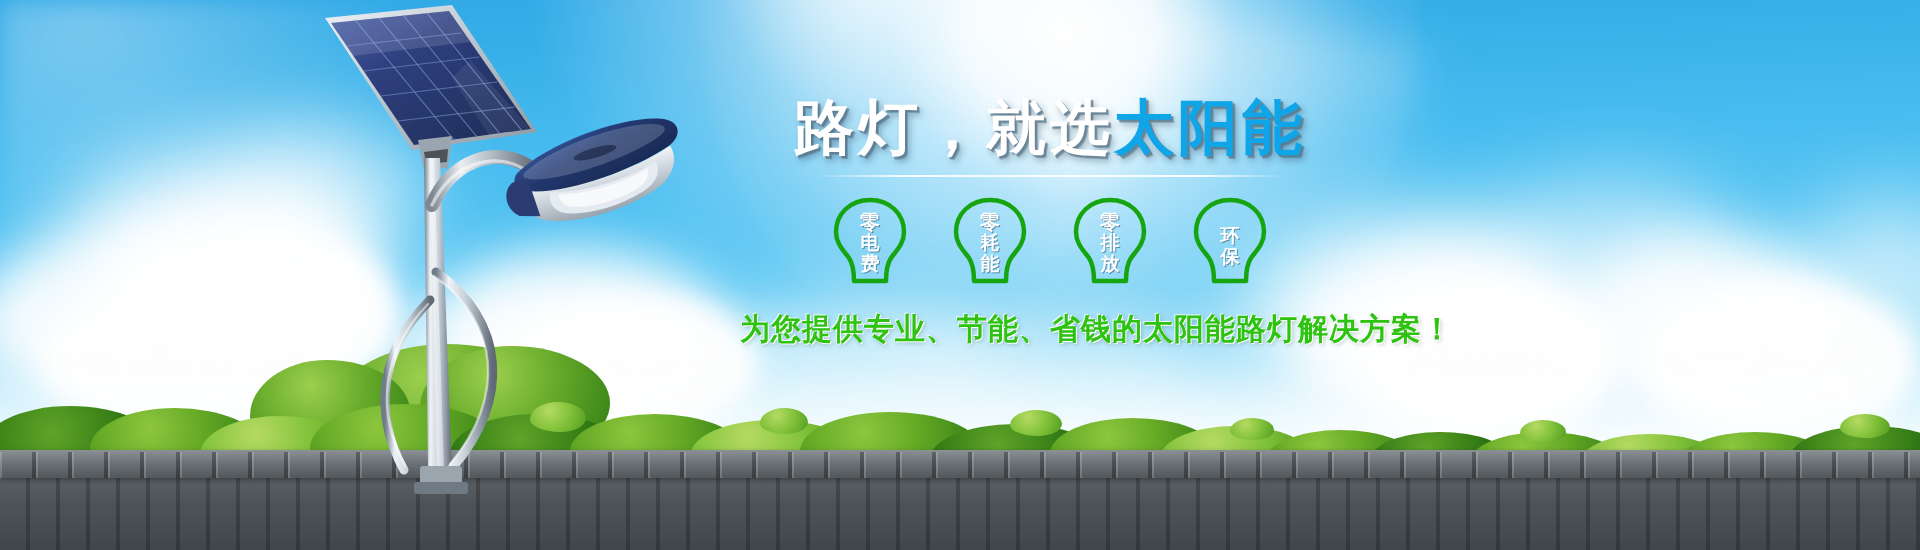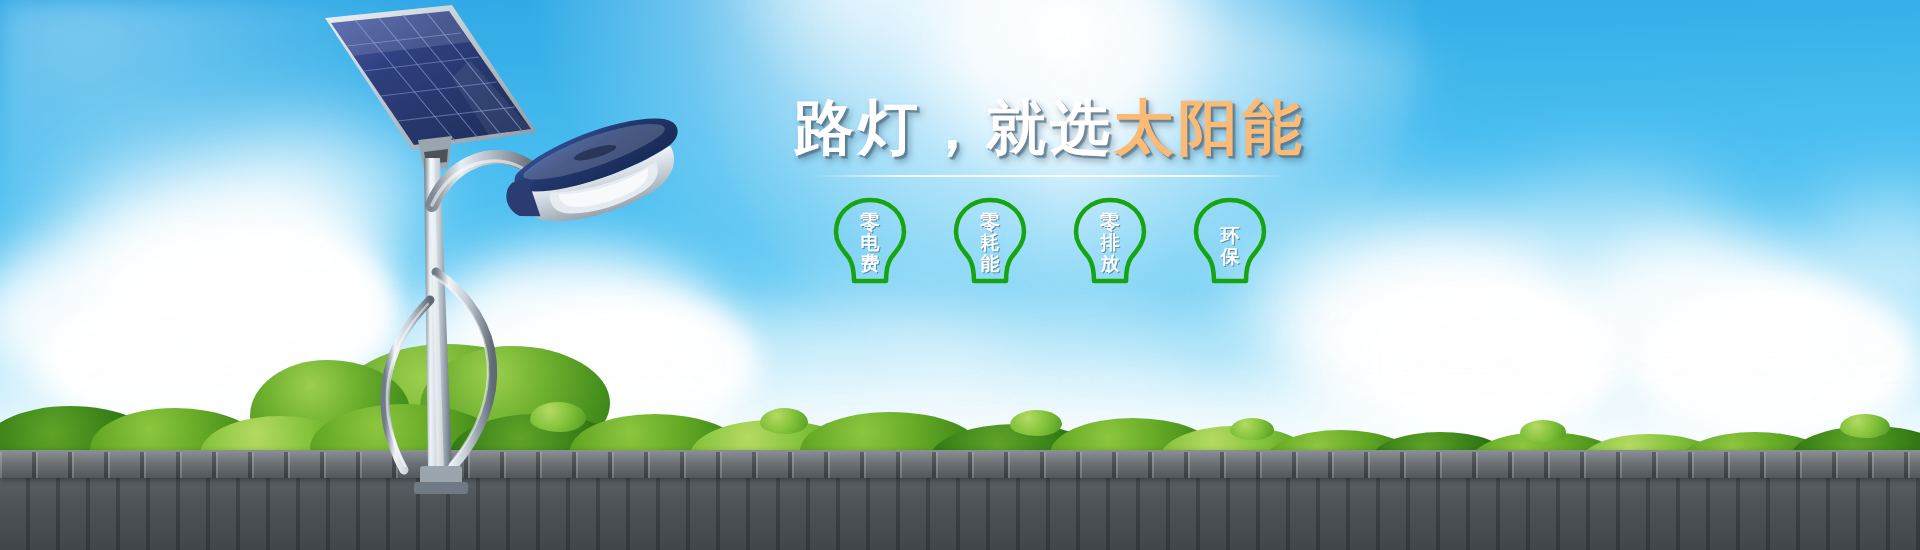--- a/index.html
+++ b/index.html
@@ -140,21 +140,21 @@
     font-weight: 700;
     letter-spacing: 4px;
     line-height: 1.05;
     white-space: nowrap;
     color: #ffffff;
     text-shadow:
        2px 2px 0 rgba(80,110,130,0.55),
        3px 3px 0 rgba(80,110,130,0.40),
        4px 5px 7px rgba(30,60,85,0.40);
   }
-  .headline .hl-accent { color: #fdba74; }
+  .headline .hl-accent { color: #0ea5e9; }
 
   .divider {
     margin: 16px auto 0 auto;
     width: 470px;
     height: 2px;
     background: linear-gradient(90deg, rgba(255,255,255,0) 0%, rgba(255,255,255,0.85) 18%, rgba(255,255,255,0.9) 82%, rgba(255,255,255,0) 100%);
   }
 
   
   .badges {
@@ -433,15 +433,16 @@
           <path d="M42,5 C62,5 76,19 76,37 C76,49 68,56 63,63 C59,69 58,78 58,86 L26,86 C26,78 25,69 21,63 C16,56 8,49 8,37 C8,19 22,5 42,5 Z" fill="none" stroke="#16a510" stroke-width="4.5" stroke-linejoin="round"></path>
         </svg>
         <div class="btext">
           <div class="w1">环</div>
           <div class="w2">保</div>
         </div>
       </div>
 
     </div>
 
+    <div class="tagline">为您提供专业、节能、省钱的太阳能路灯解决方案！</div>
   </div>
 
 </div>
 
 </body></html>

